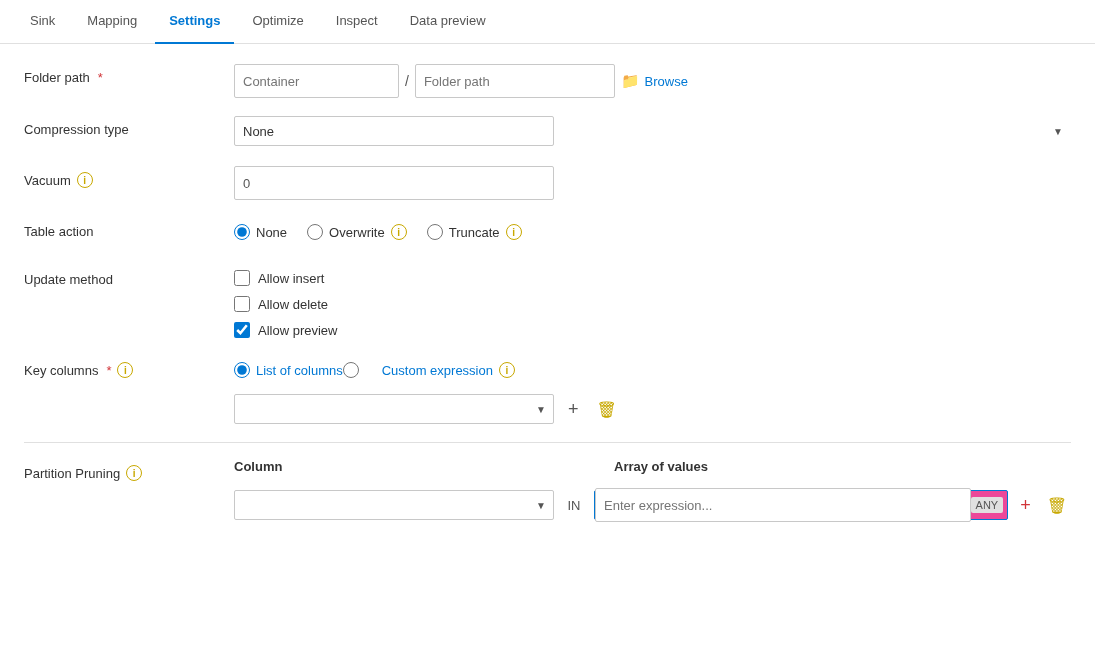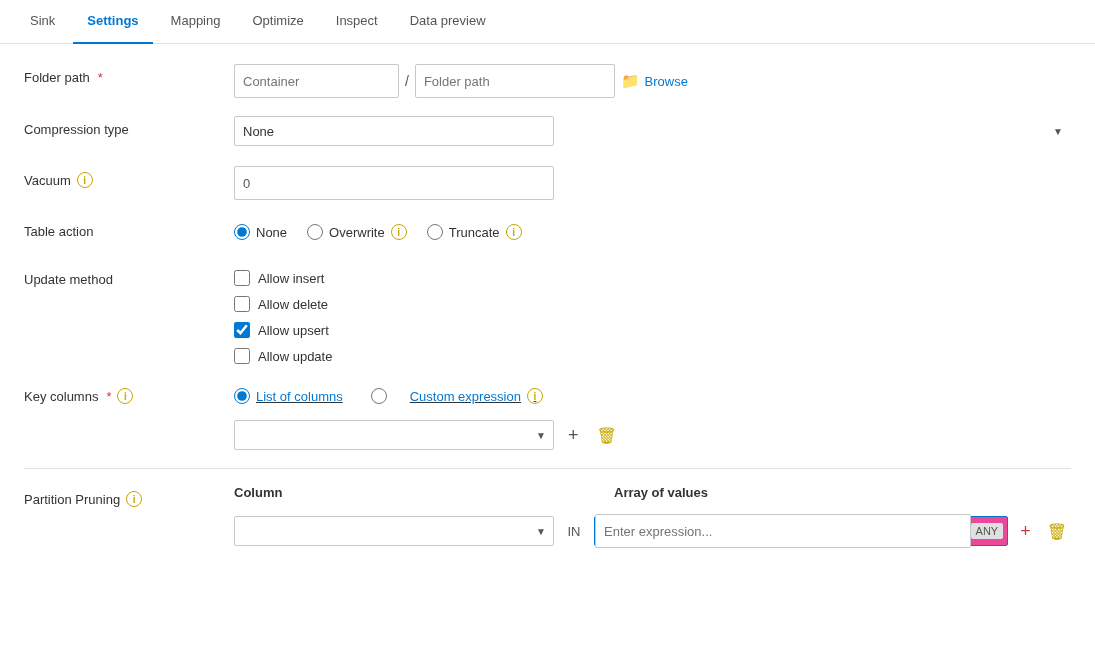--- a/index.html
+++ b/index.html
@@ -65,21 +65,21 @@
     .checkbox-item { display: flex; align-items: center; gap: 8px; cursor: pointer; }
     .checkbox-item input[type="checkbox"] { width: 16px; height: 16px; cursor: pointer; accent-color: #0078d4; }
 
     .info-icon {
       display: inline-flex; align-items: center; justify-content: center;
       width: 16px; height: 16px; border-radius: 50%;
       border: 1px solid #c8a800; color: #c8a800; font-size: 10px; font-weight: bold;
       cursor: pointer; flex-shrink: 0;
     }
 
-    .key-columns-radio { display: flex; align-items: center; gap: 28px; padding-top: 6px; text-decoration: underline; }
+    .key-columns-radio { display: flex; align-items: center; gap: 0; padding-top: 6px; }
     .key-columns-dropdown-row { display: flex; align-items: center; gap: 10px; margin-top: 8px; }
 
     .icon-btn {
       background: none; border: none; cursor: pointer; padding: 4px;
       display: flex; align-items: center; justify-content: center;
     }
     .add-icon { color: #555; font-size: 18px; line-height: 1; }
 
     .partition-row { display: flex; align-items: center; gap: 8px; margin-top: 8px; }
     .in-label { font-size: 13px; color: #555; width: 24px; text-align: center; }
@@ -96,22 +96,22 @@
       border-radius: 2px; margin-right: 4px; flex-shrink: 0;
     }
 
     .divider { border: none; border-top: 1px solid #e0e0e0; margin: 16px 0; }
   </style>
 </head>
 <body>
 
 <div class="tab-bar">
   <div class="tab">Sink</div>
+  <div class="tab">Mapping</div>
   <div class="tab active">Settings</div>
-  <div class="tab">Mapping</div>
   <div class="tab">Optimize</div>
   <div class="tab">Inspect</div>
   <div class="tab">Data preview</div>
 </div>
 
 <div class="content">
 
   <div class="form-row">
     <div class="form-label">
       <span>Folder path</span>
@@ -193,25 +193,21 @@
         <label class="checkbox-item">
           <input type="checkbox" style="">
           <span>Allow insert</span>
         </label>
         <label class="checkbox-item">
           <input type="checkbox" style="">
           <span>Allow delete</span>
         </label>
         <label class="checkbox-item">
           <input type="checkbox" checked="" style="">
-          <span>Allow upsert</span>
-        </label>
-        <label class="checkbox-item">
-          <input type="checkbox" style="">
-          <span>Allow update</span>
+          <span>Allow preview</span>
         </label>
       </div>
     </div>
   </div>
 
   <div class="form-row">
     <div class="form-label">
       <span>Key columns</span>
       <span class="required">*</span>
       <span class="info-icon">i</span>

